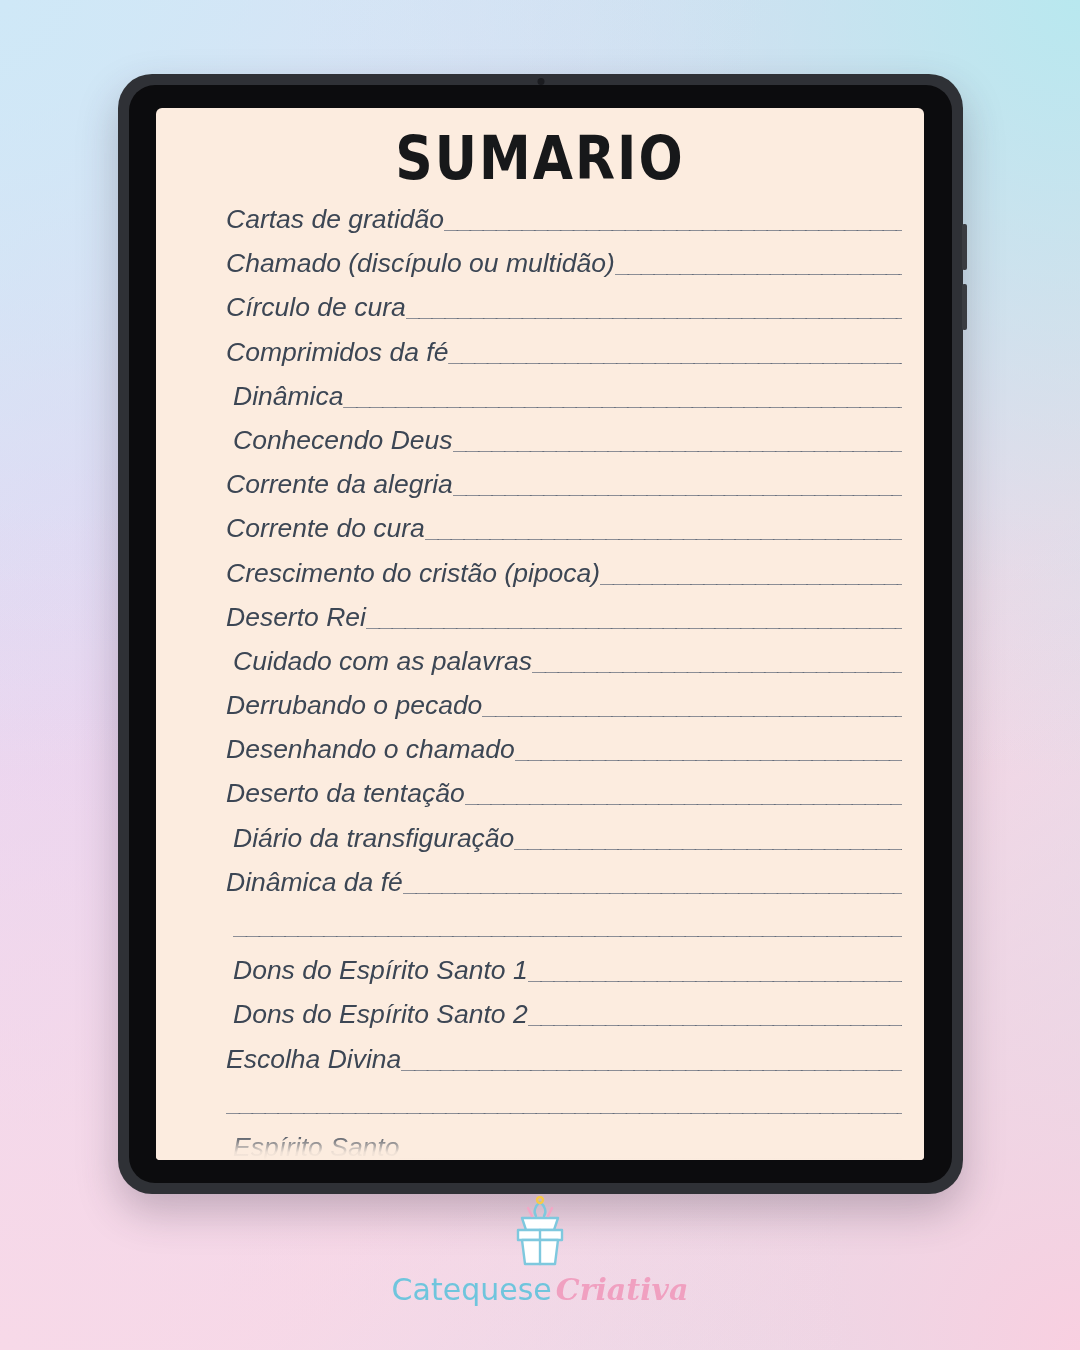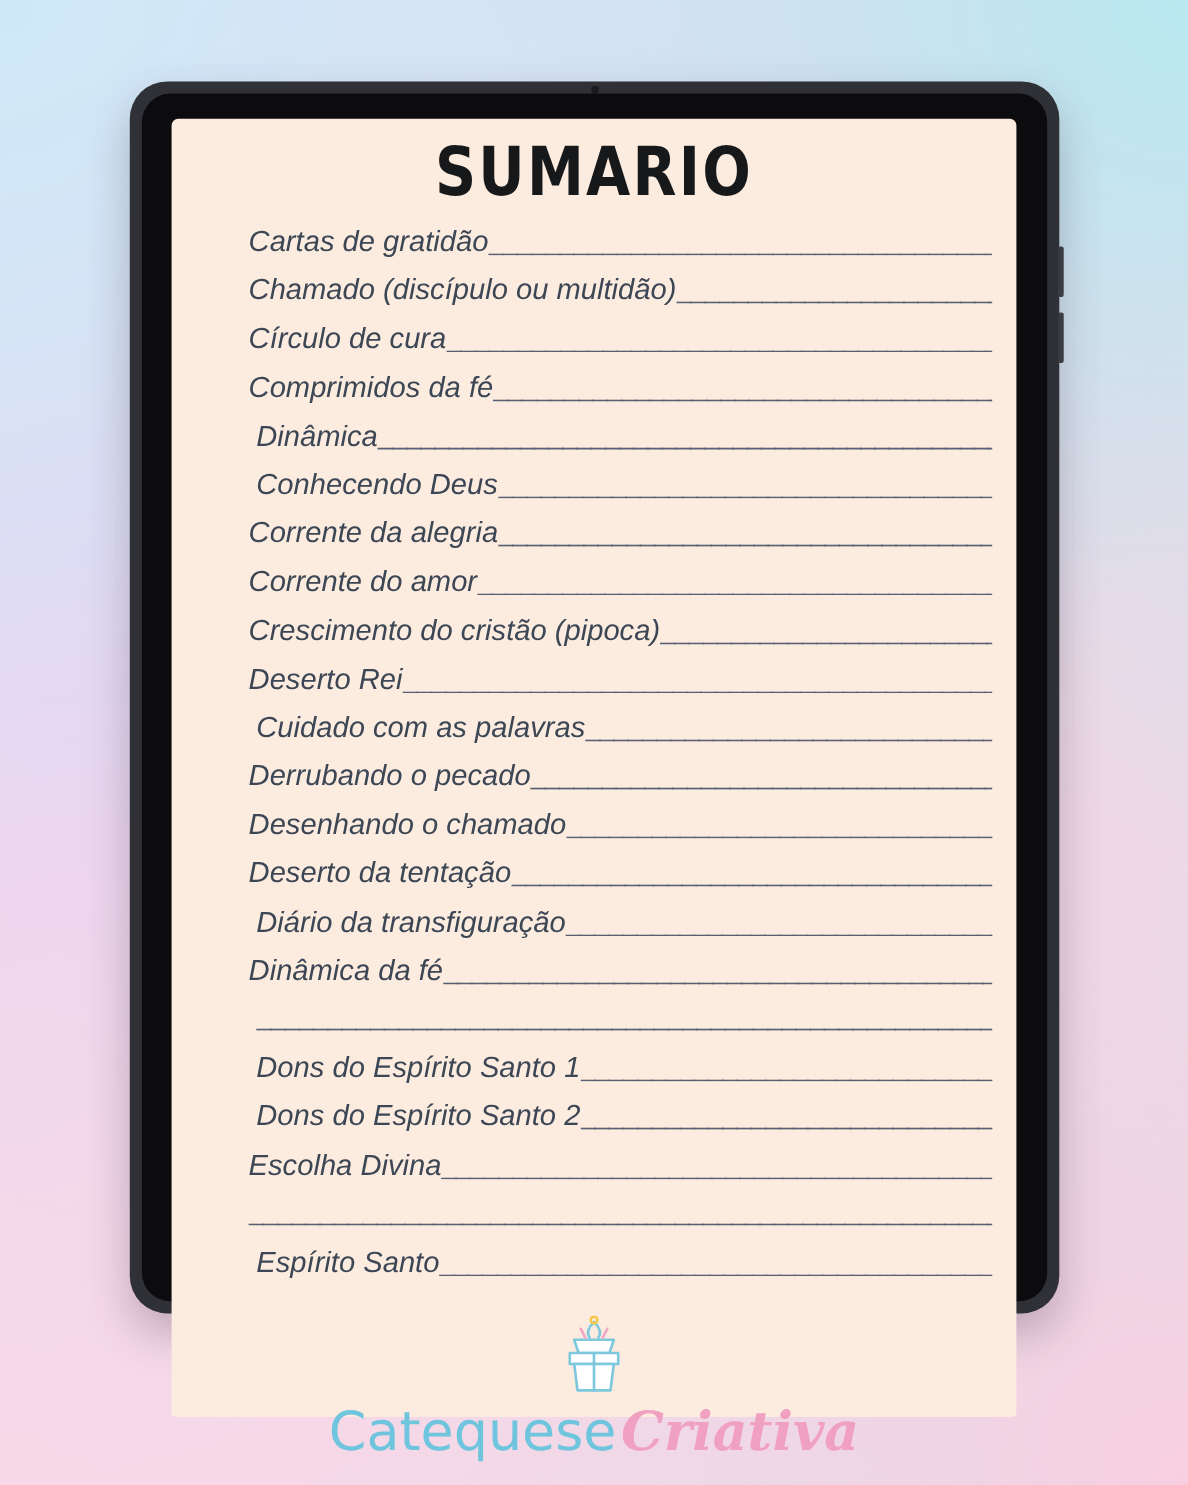--- a/index.html
+++ b/index.html
@@ -63,21 +63,21 @@
     border-radius: 50%;
     background: #1b1c20;
   }
 
   
   #screen {
     position: absolute;
     left: 156px;
     top: 108px;
     width: 768px;
-    height: 1180px;
+    height: 1052px;
     background: #fcecdf;
     border-radius: 6px 6px 4px 4px;
     overflow: hidden;
   }
 
   #doc-title {
     text-align: center;
     font-family: "DejaVu Sans", sans-serif;
     font-weight: 700;
     font-size: 52px;
@@ -136,21 +136,21 @@
     right: 0;
     top: 1196px;
     text-align: center;
   }
   #brand-logo {
     display: block;
     margin: 0 auto;
   }
   #brand-text {
     margin-top: 2px;
-    font-size: 49px;
+    font-size: 30px;
     letter-spacing: 0px;
   }
   .brand-word-1 {
     font-family: "DejaVu Sans", sans-serif;
     color: #6fc5dd;
     font-weight: 400;
   }
   .brand-word-2 {
     font-family: "DejaVu Serif", serif;
     font-style: italic;
@@ -196,21 +196,21 @@
       </li>
       <li class="toc-item indent">
         <span class="toc-label">Conhecendo Deus</span>
         <span class="toc-dots">_____________________________________________________________________</span>
       </li>
       <li class="toc-item">
         <span class="toc-label">Corrente da alegria</span>
         <span class="toc-dots">_____________________________________________________________________</span>
       </li>
       <li class="toc-item">
-        <span class="toc-label">Corrente do amor</span>
+        <span class="toc-label">Corrente do cura</span>
         <span class="toc-dots">_____________________________________________________________________</span>
       </li>
       <li class="toc-item">
         <span class="toc-label">Crescimento do cristão (pipoca)</span>
         <span class="toc-dots">_____________________________________________________________________</span>
       </li>
       <li class="toc-item">
         <span class="toc-label">Deserto Rei</span>
         <span class="toc-dots">_____________________________________________________________________</span>
       </li>

